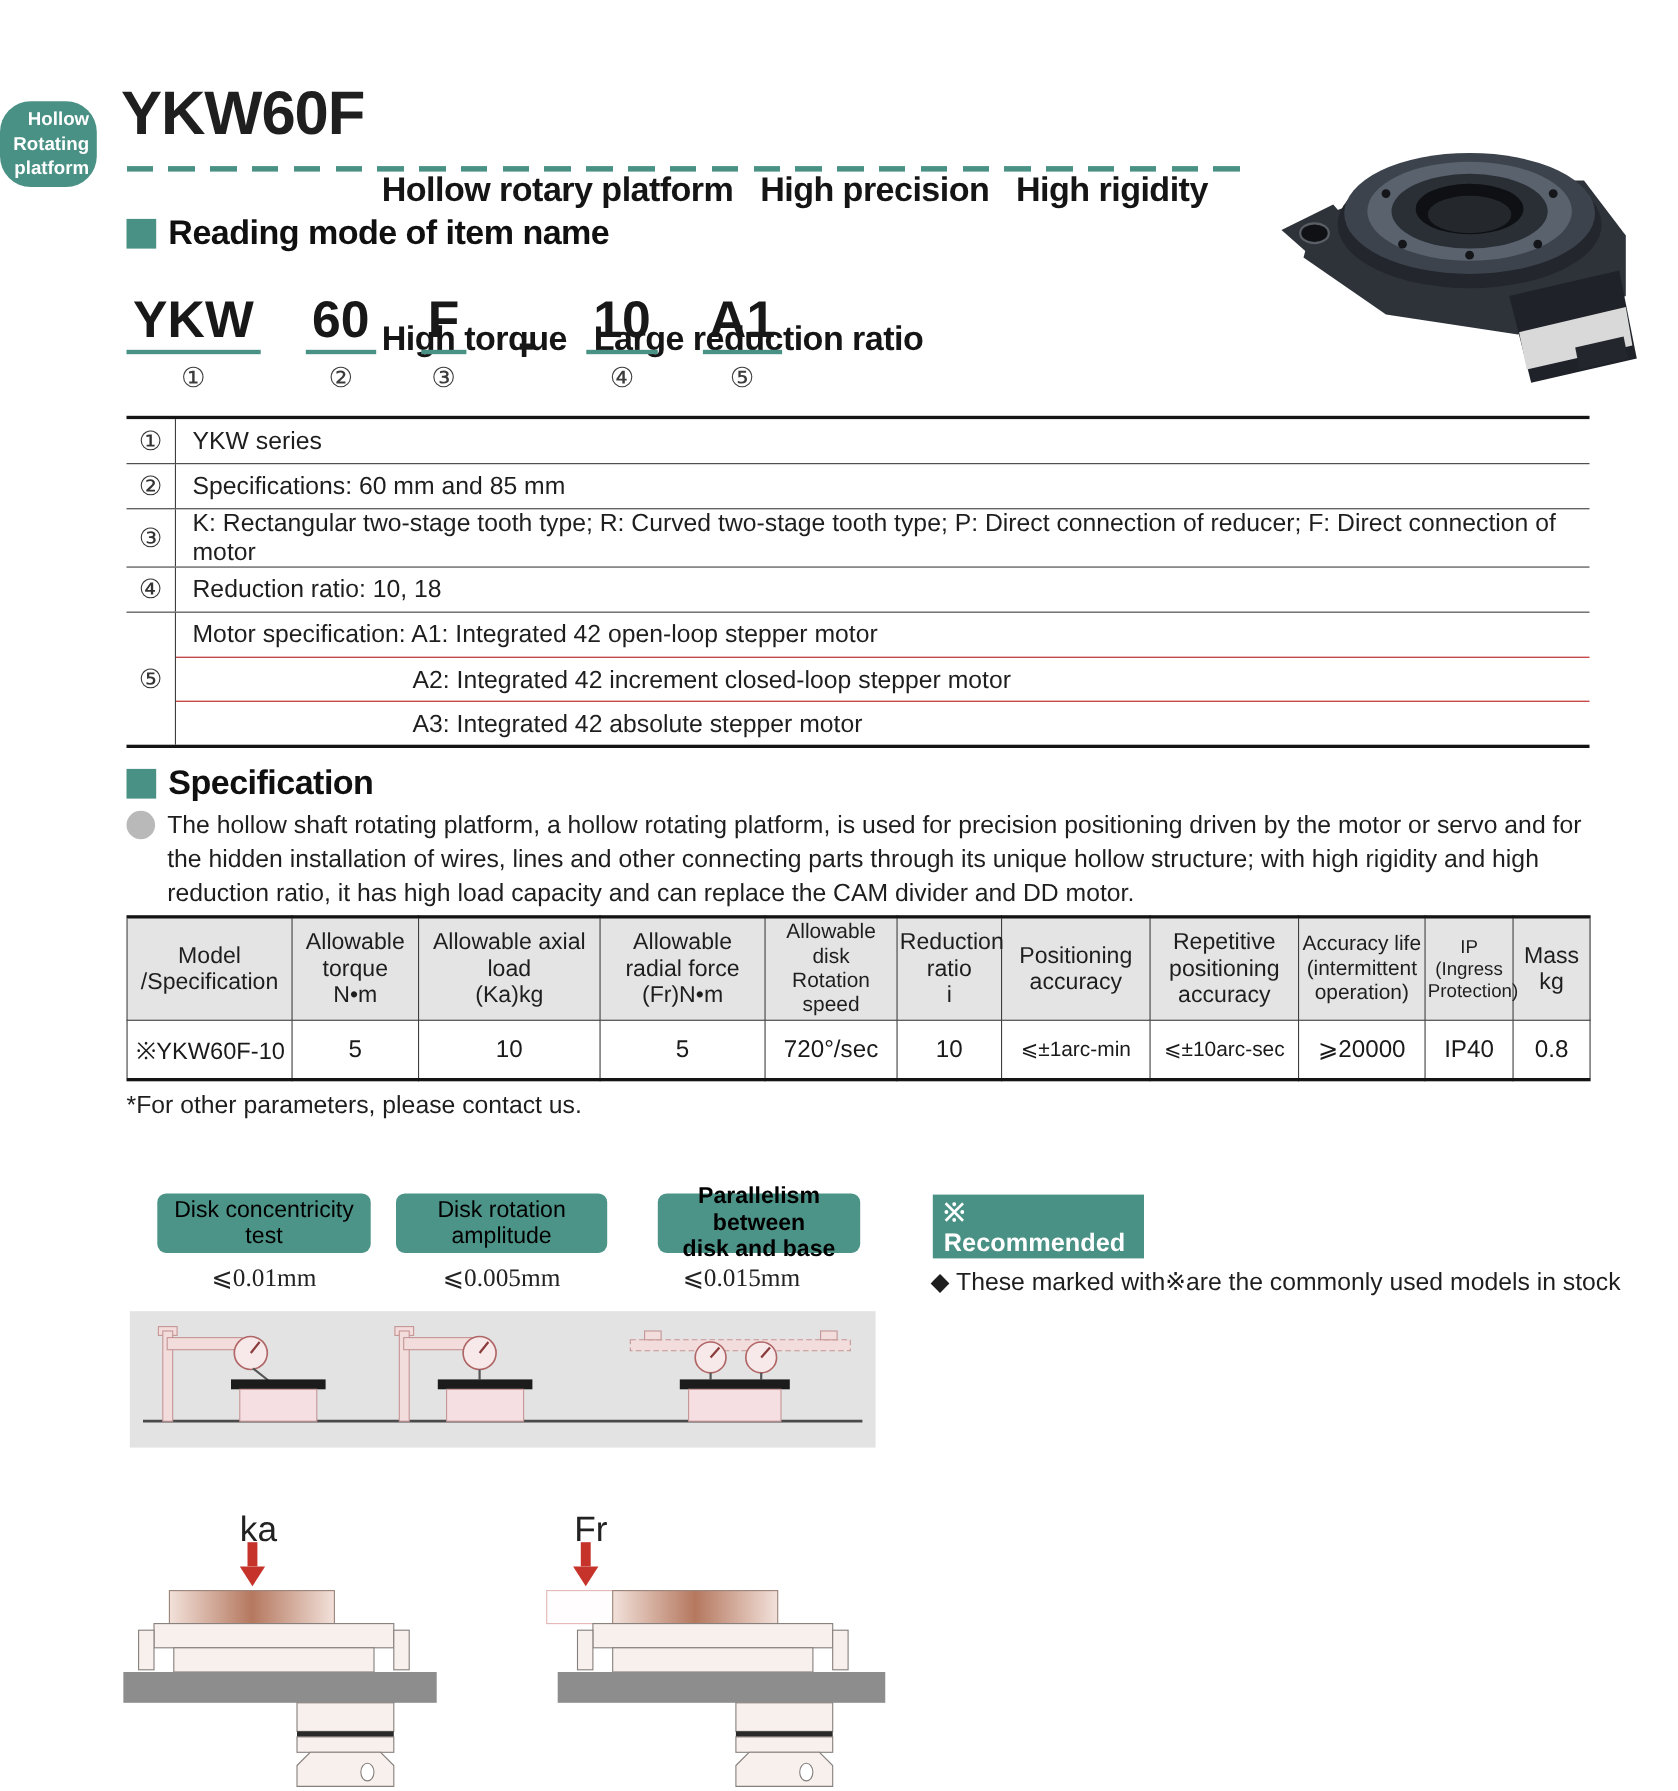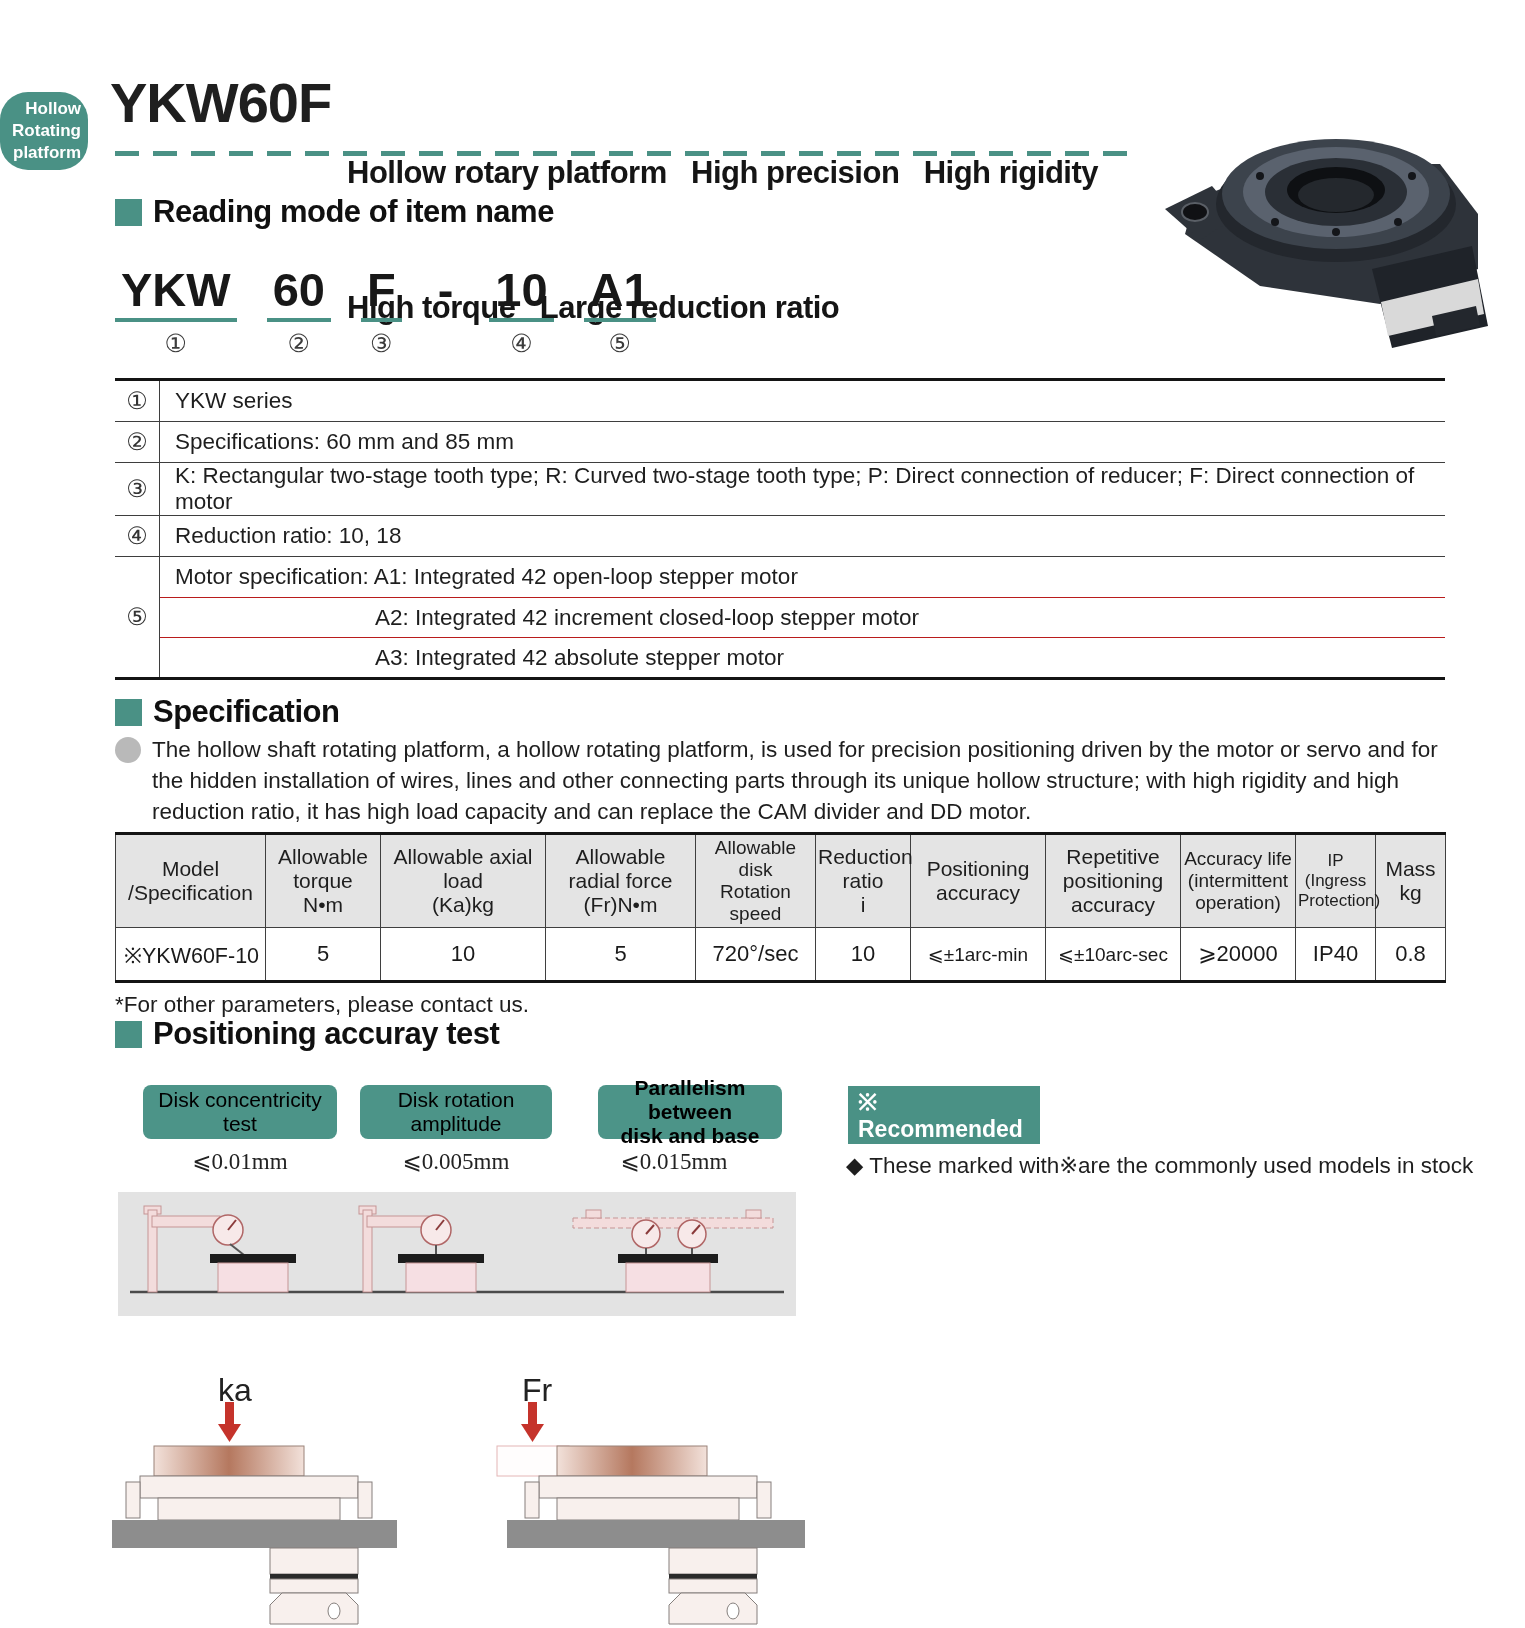--- a/index.html
+++ b/index.html
@@ -30,21 +30,21 @@
   
   .sec-head {
     position:absolute; display:flex; align-items:center; gap:11px;
     font-size:31px; font-weight:700; color:#101010; letter-spacing:-0.5px;
   }
   .sec-square { width:27px; height:27px; background:#4A9185; flex:0 0 27px; }
   #head-reading { left:115px; top:194px; }
   #head-spec    { left:115px; top:694px; }
   #head-test    { left:115px; top:1016px; }
   
-  .code-row { position:absolute; left:115px; top:264px; display:flex; align-items:flex-start; gap:30px; }
+  .code-row { position:absolute; left:115px; top:264px; display:flex; align-items:center; gap:41px; }
   .code-part { display:flex; flex-direction:column; align-items:center; }
   .code-text { font-size:47px; font-weight:800; line-height:52px; padding:0 6px 2px; color:#181818; }
   .code-part.u .code-text { border-bottom:4px solid #4A9185; }
   .code-num { margin-top:7px; font-size:25px; color:#3c3c3c; }
   
   .ntable {
     position:absolute; left:115px; top:378px; width:1330px;
     border-top:3px solid #141414; border-bottom:3px solid #141414;
   }
   .nrow { display:flex; border-bottom:1px solid #3e3e3e; }
@@ -275,24 +275,20 @@
       <td class="small">⩽±10arc-sec</td>
       <td>⩾20000</td>
       <td>IP40</td>
       <td>0.8</td>
     </tr>
   </tbody>
     </table>
 
   <div class="footnote">*For other parameters, please contact us.</div>
 
-  <div class="sec-head" id="head-test">
-    <span class="sec-square"></span>
-    <span>Positioning accuray test</span>
-  </div>
 
   <div class="btn" id="btn1">Disk concentricity
 test</div>
   <div class="btn" id="btn2">Disk rotation
 amplitude</div>
   <div class="btn" id="btn3">Parallelism between
 disk and base</div>
 
   <div class="val" id="val1">⩽0.01mm</div>
   <div class="val" id="val2">⩽0.005mm</div>

